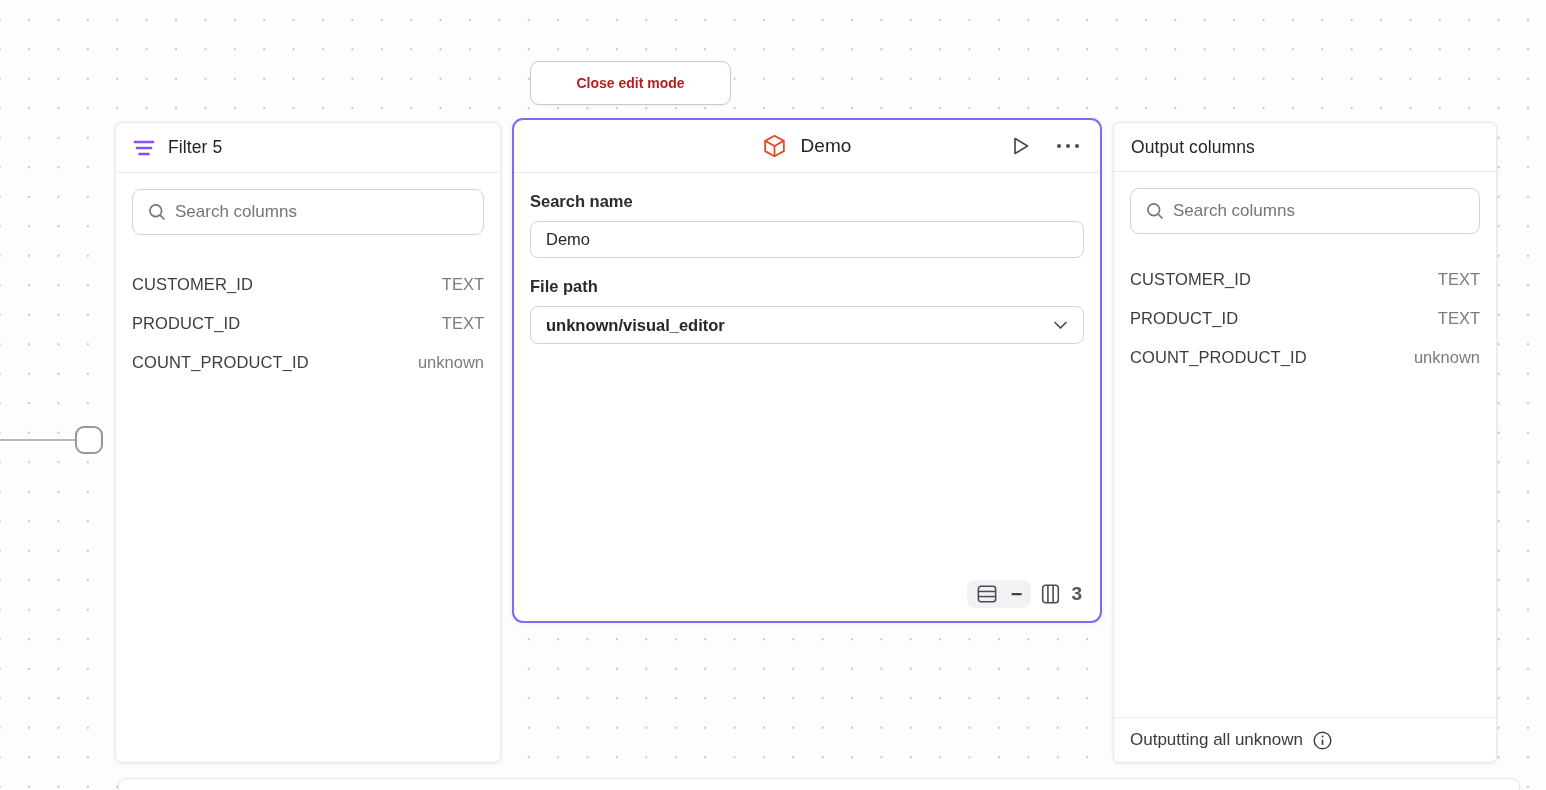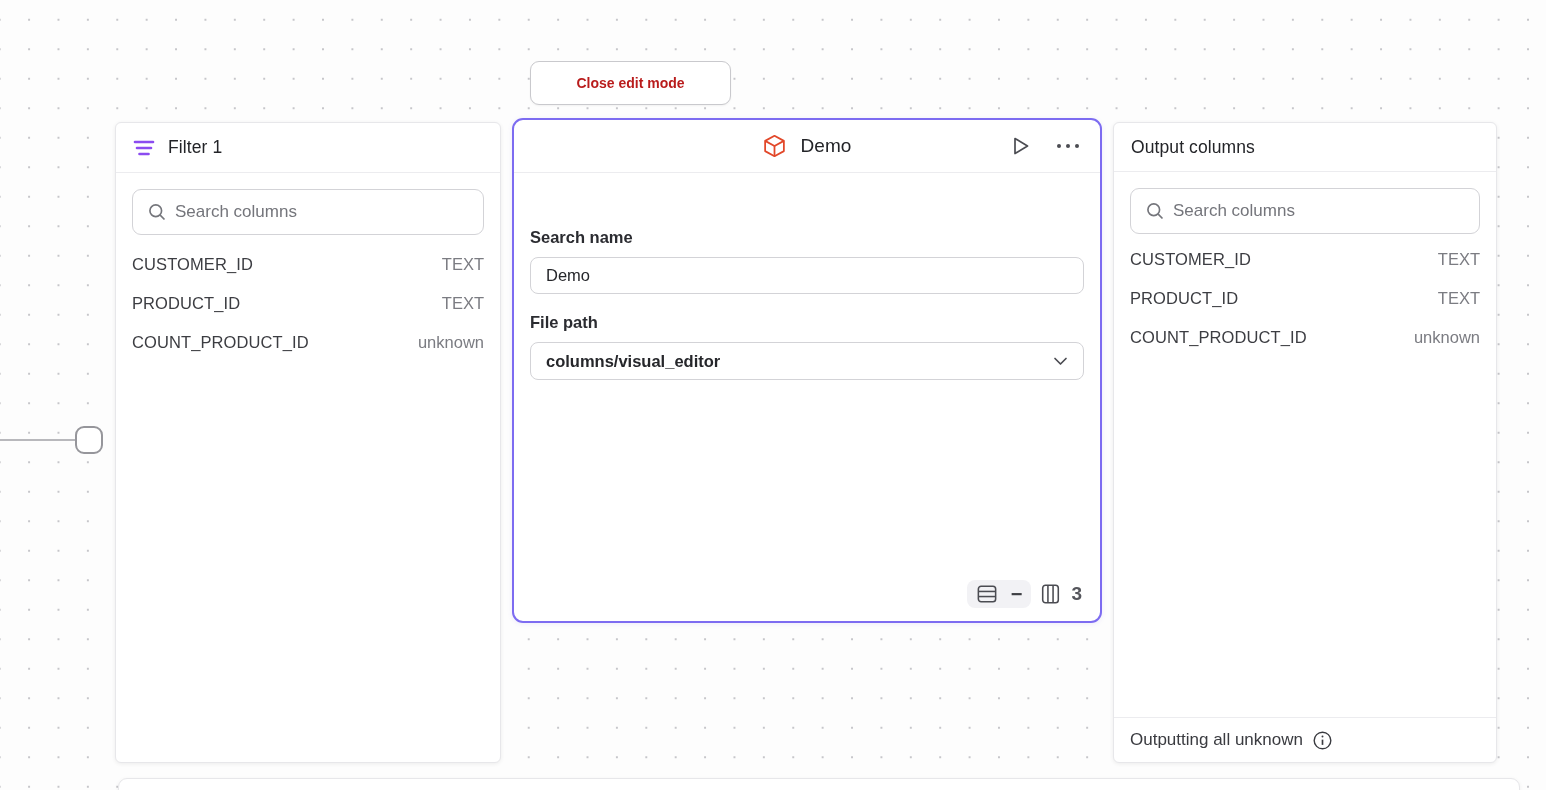--- a/index.html
+++ b/index.html
@@ -46,33 +46,32 @@
   .search-box {
     height:46px; border:1px solid #d3d3d7; border-radius:9px;
     display:flex; align-items:center; gap:8px; padding:0 14px; background:#fff;
   }
   .search-box input {
     border:none; outline:none; flex:1; font-family:inherit; font-size:17px; color:#26272b; background:transparent;
   }
   .search-box input::placeholder { color:#74757b; }
 
   .col-list { list-style:none; margin-top:20px; }
-  .col-row { display:flex; justify-content:space-between; align-items:flex-start; height:39px; }
+  .col-row { display:flex; justify-content:space-between; align-items:flex-end; height:39px; }
   .col-name { font-size:16.5px; font-weight:500; color:#3c3d42; letter-spacing:.1px; }
   .col-type { font-size:16.5px; color:#7b7c82; }
 
   
   .filter-panel { left:115px; top:122px; width:386px; height:641px; }
 
   
   .model-panel {
     left:512px; top:118px; width:590px; height:505px;
     border:2.5px solid #7d6cf1; border-radius:11px;
     box-shadow:0 1px 5px rgba(125,108,241,0.12);
-    gap:36px;
   }
   .model-panel .panel-header { height:53px; justify-content:center; position:relative; }
   .model-panel .panel-title { font-size:19px; }
   .header-actions { position:absolute; right:19px; top:0; height:100%; display:flex; align-items:center; gap:23px; }
   .icon-btn { background:none; border:none; padding:0; cursor:pointer; display:flex; align-items:center; }
 
   .field-label { font-size:16.5px; font-weight:600; color:#2b2c31; margin:3px 0 10px; }
   .text-input {
     width:100%; height:37px; border:1px solid #d3d3d7; border-radius:8px;
     padding:0 15px; font-family:inherit; font-size:16.5px; color:#26272b; outline:none;
@@ -127,21 +126,21 @@
 
   <section class="panel filter-panel">
     <div class="panel-header">
       <span>
         <svg width="22" height="18" viewBox="0 0 22 18">
           <line x1="2" y1="3" x2="20" y2="3" stroke="#8b4cf0" stroke-width="2.6" stroke-linecap="round"></line>
           <line x1="4" y1="9" x2="18" y2="9" stroke="#8b4cf0" stroke-width="2.6" stroke-linecap="round"></line>
           <line x1="6.5" y1="15" x2="15.5" y2="15" stroke="#8b4cf0" stroke-width="2.6" stroke-linecap="round"></line>
         </svg>
       </span>
-      <h2 class="panel-title">Filter 1</h2>
+      <h2 class="panel-title">Filter 5</h2>
     </div>
     <div class="panel-body">
       <div class="search-box">
         <span>
           <svg width="20" height="20" viewBox="0 0 24 24" fill="none" stroke="#74757b" stroke-width="2">
             <circle cx="10.5" cy="10.5" r="7"></circle>
               <line x1="15.8" y1="15.8" x2="21" y2="21"></line>
           </svg>
         </span>
         <input type="text" placeholder="Search columns" style="">
@@ -191,21 +190,21 @@
           </span>
         </button>
       </div>
     </div>
     <div class="panel-body">
       <div class="field-label">Search name</div>
       <input class="text-input" type="text" value="Demo" style="">
       <div class="field-gap"></div>
       <div class="field-label">File path</div>
       <div class="select-box">
-        <span class="select-value">columns/visual_editor</span>
+        <span class="select-value">unknown/visual_editor</span>
         <span>
           <svg width="15" height="10" viewBox="0 0 15 10" fill="none" stroke="#4b4c52" stroke-width="1.7" stroke-linecap="round" stroke-linejoin="round">
             <polyline points="2,2.5 7.5,8 13,2.5"></polyline>
           </svg>
         </span>
       </div>
     </div>
     <div class="model-footer">
       <div class="stat-pill">
         <span>

